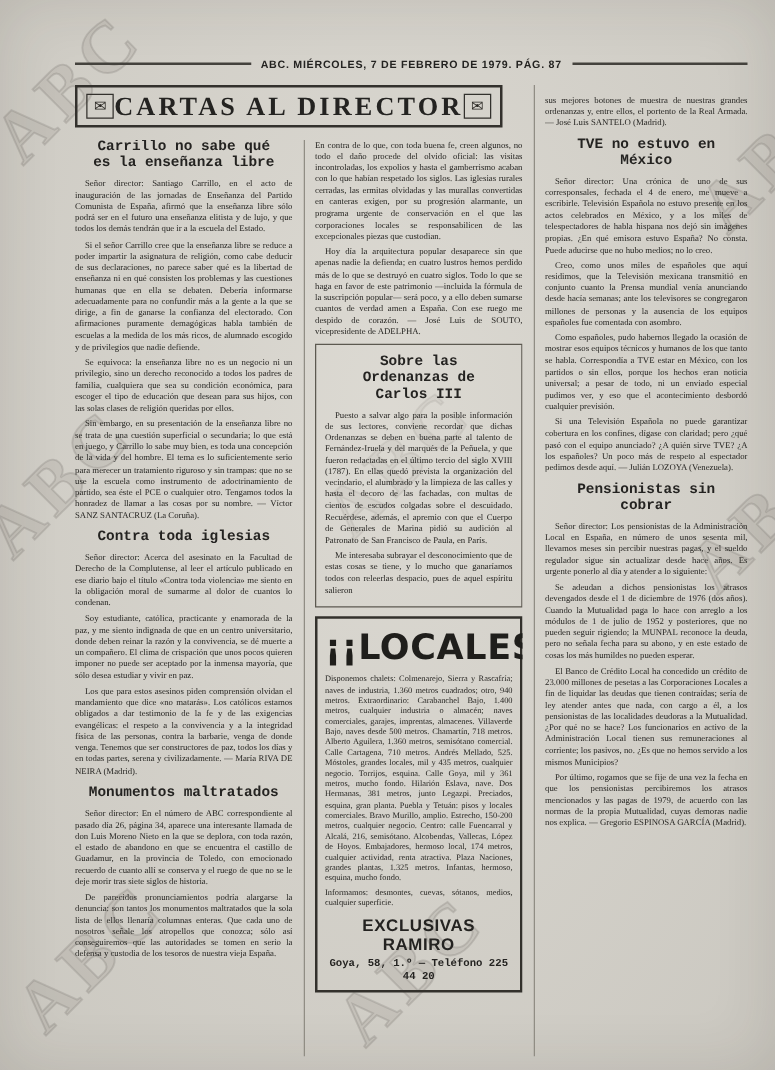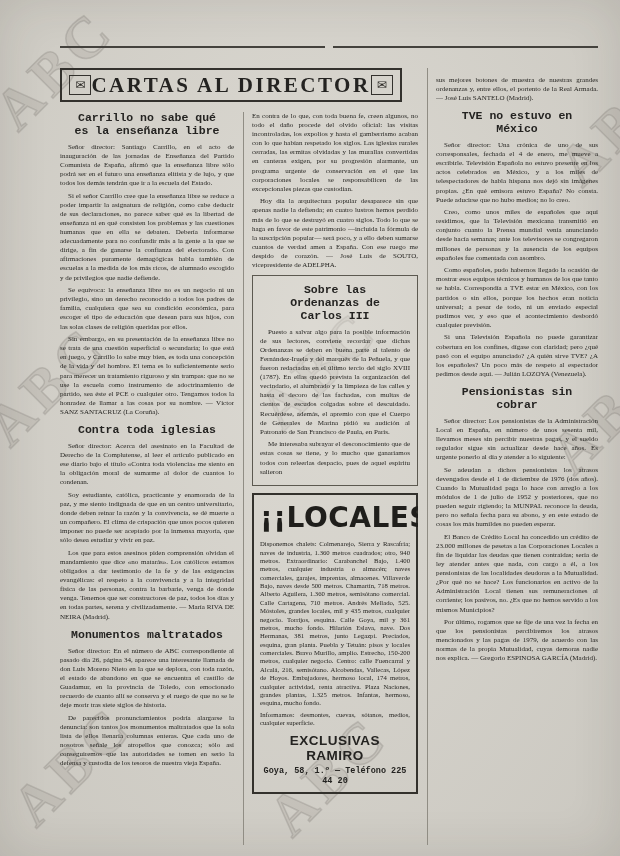--- a/index.html
+++ b/index.html
@@ -64,20 +64,21 @@
   <div class="wm wm1">ABC</div>
   <div class="wm wm2">ABC</div>
   <div class="wm wm3">ABC</div>
   <div class="wm wm4">ABC</div>
   <div class="wm wm5">ABC</div>
   <div class="wm wm6">ABC</div>
   <div class="wm wm7">ABC</div>
 
   <div class="dateline-row">
     <span class="dl-rule"></span>
+    <span class="dateline-text">ABC. MIÉRCOLES, 7 DE FEBRERO DE 1979. PÁG. 87</span>
     <span class="dl-rule"></span>
   </div>
 
   <div class="title-box">
     <span class="env">✉</span>
     <span class="section-title">CARTAS AL DIRECTOR</span>
     <span class="env">✉</span>
   </div>
 
   <div class="vsep vsep1"></div>

